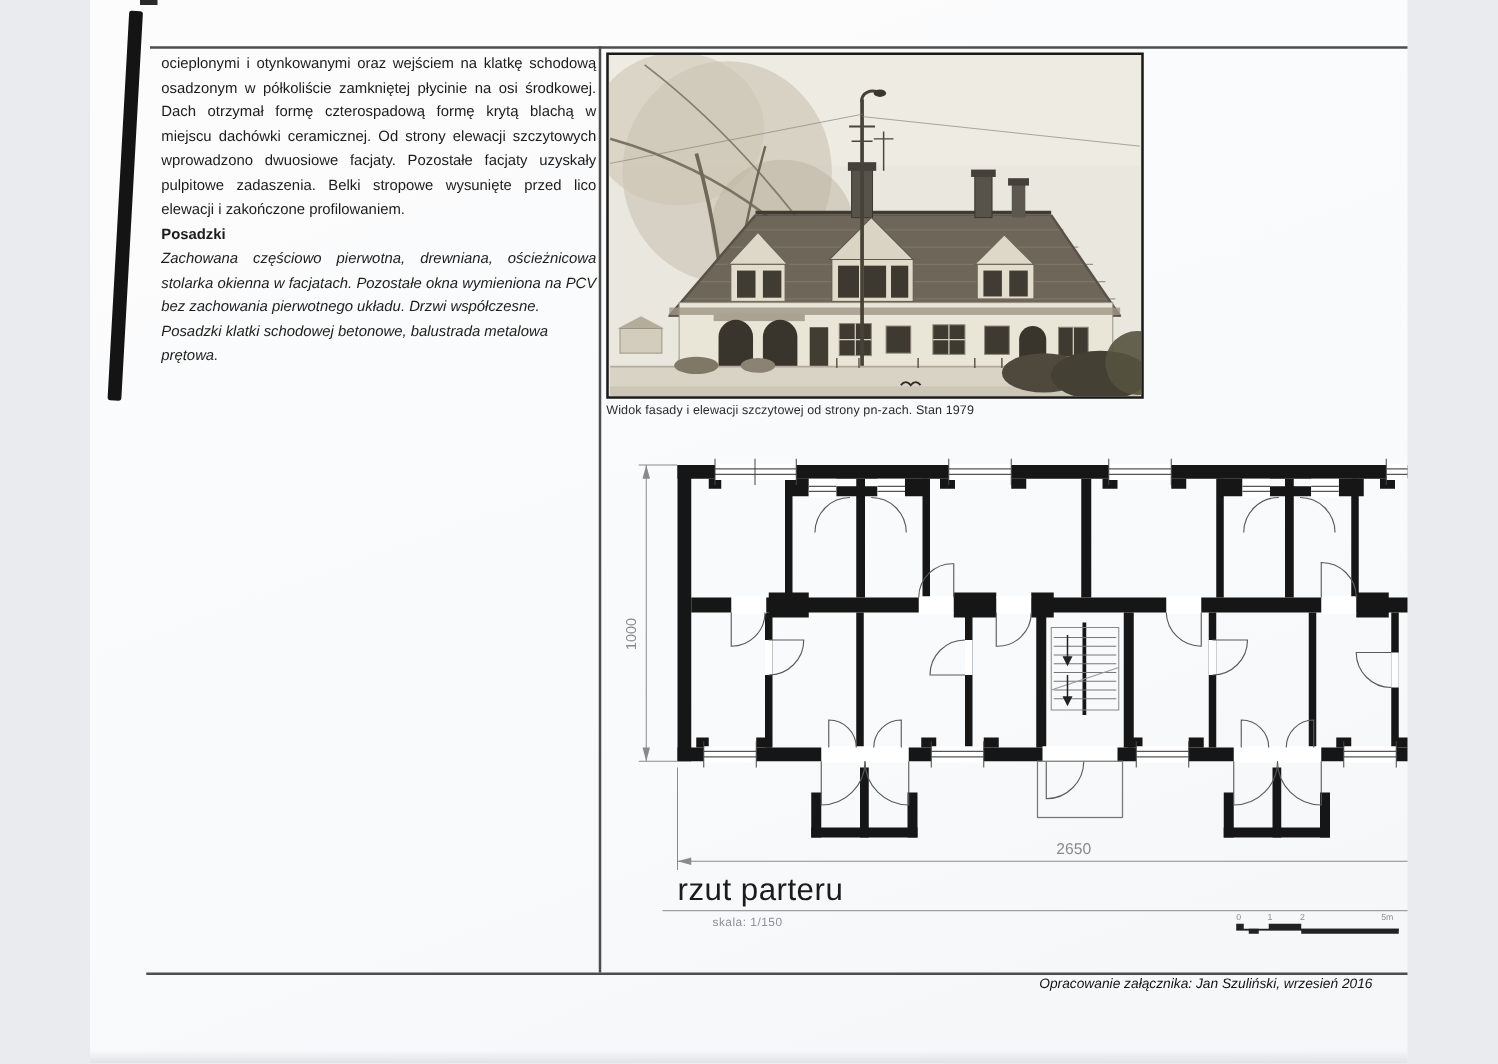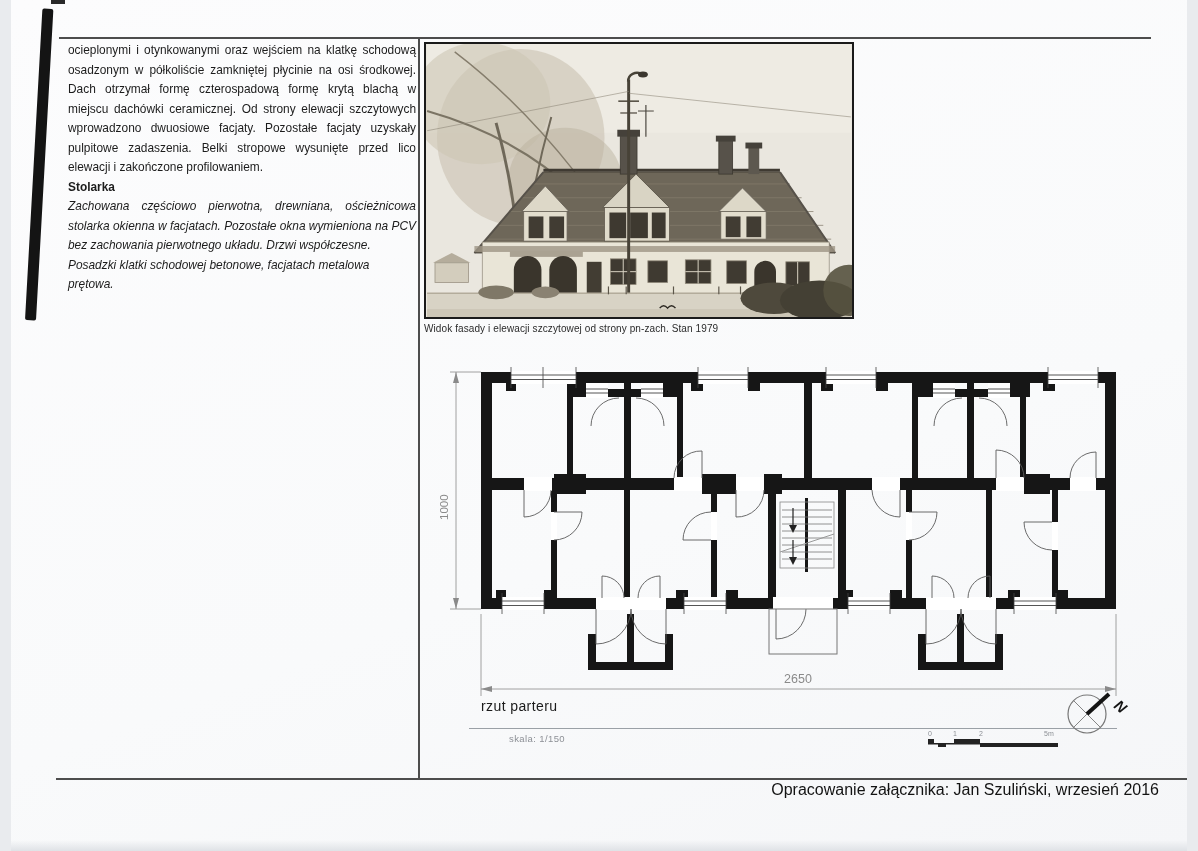--- a/index.html
+++ b/index.html
@@ -1,17 +1,17 @@
 <!DOCTYPE html>
 <html><head>
 <meta charset="utf-8">
 <style>
   html,body{margin:0;padding:0;background:#e9ebee;}
   .page{
-    position:relative;width:1176px;height:851px;margin:0 auto;
+    position:relative;width:1054px;height:851px;margin:0 auto;
     background:linear-gradient(160deg,#fcfcfd 0%,#f9fafb 60%,#f5f6f8 100%);
     overflow:hidden;
     font-family:"Liberation Sans", sans-serif;
     color:#1f1f1f;
   }
   .edge-right{position:absolute;left:1186px;top:0;width:12px;height:851px;
     background:linear-gradient(90deg,rgba(0,0,0,0),#d7dade);}
   .edge-bottom{position:absolute;left:0;top:840px;width:1198px;height:11px;
     background:linear-gradient(180deg,rgba(0,0,0,0),#dfe2e6);}
   .scan-band{position:absolute;left:14px;top:8px;width:11px;height:312px;
@@ -31,44 +31,44 @@
   .sec-body{margin:0;font-style:italic;}
 
   
   .photo-fig{position:absolute;left:413px;top:42px;width:430px;}
   .photo-frame{border:2px solid #1a1a1a;width:430px;height:277px;box-sizing:border-box;
     background:#eae7df;overflow:hidden;}
   .photo-caption{margin-top:4px;font-size:10px;color:#2b2b2b;letter-spacing:.1px;}
 
   
   .plan-svg{position:absolute;left:425px;top:362px;}
-  .plan-title{position:absolute;left:470px;top:698px;font-size:14px;color:#1b1b1b;letter-spacing:.4px;}
+  .plan-title{position:absolute;left:470px;top:698px;font-size:25px;color:#1b1b1b;letter-spacing:.4px;}
   .plan-rule{position:absolute;left:458px;top:728px;width:648px;height:1px;background:#9aa0a6;}
   .plan-scale{position:absolute;left:498px;top:733px;font-size:9.5px;color:#8d9096;letter-spacing:.4px;}
   .scalebar-svg{position:absolute;left:913px;top:727px;}
   .north-svg{position:absolute;left:1052px;top:687px;}
 
-  .footer-credit{position:absolute;right:28px;top:781px;font-size:16px;color:#131313;}
+  .footer-credit{position:absolute;right:28px;top:781px;font-size:11px;color:#131313;font-style:italic;}
 </style>
 </head>
 <body>
 
 <div class="page">
 
   <div class="scan-band"></div>
   <div class="corner-mark"></div>
   <div class="rule rule-top"></div>
   <div class="rule rule-vert"></div>
   <div class="rule rule-footer"></div>
 
   <div class="text-col">
     <p class="p-just">ocieplonymi i otynkowanymi oraz wejściem na klatkę schodową osadzonym w półkoliście zamkniętej płycinie na osi środkowej. Dach otrzymał formę czterospadową formę krytą blachą w miejscu dachówki ceramicznej. Od strony elewacji szczytowych wprowadzono dwuosiowe facjaty. Pozostałe facjaty uzyskały pulpitowe zadaszenia. Belki stropowe wysunięte przed lico elewacji i zakończone profilowaniem.</p>
-    <p class="sec-head">Stolarka</p>
+    <p class="sec-head">Posadzki</p>
     <p class="sec-body p-just">Zachowana częściowo pierwotna, drewniana, ościeżnicowa stolarka okienna w facjatach. Pozostałe okna wymieniona na PCV bez zachowania pierwotnego układu. Drzwi współczesne.</p>
-    <p class="sec-body">Posadzki klatki schodowej betonowe, facjatach metalowa prętowa.</p>
+    <p class="sec-body">Posadzki klatki schodowej betonowe, balustrada metalowa prętowa.</p>
   </div>
 
   <figure class="photo-fig" style="margin:0">
     <div class="photo-frame">
       <svg width="426" height="273" viewBox="0 0 430 277">
 
         <rect x="0" y="0" width="430" height="277" fill="#eae7df"></rect>
         <rect x="0" y="0" width="430" height="90" fill="#eeebe3"></rect>
 
         <polygon points="6,222 25,212 44,222" fill="#b5ad9c"></polygon>

